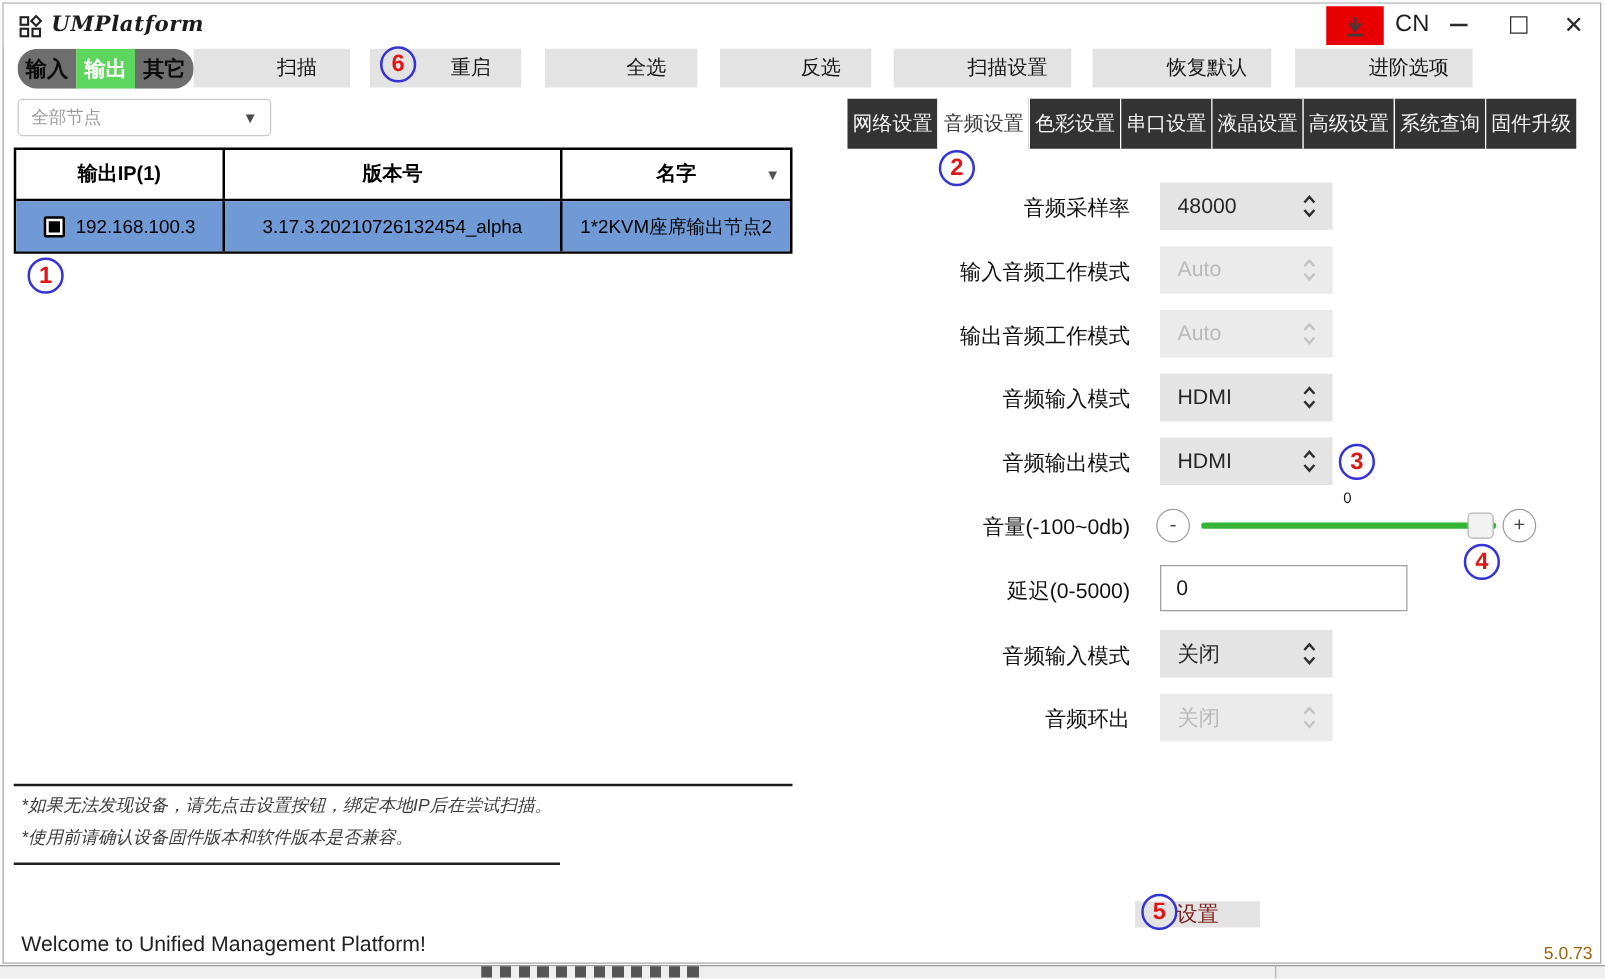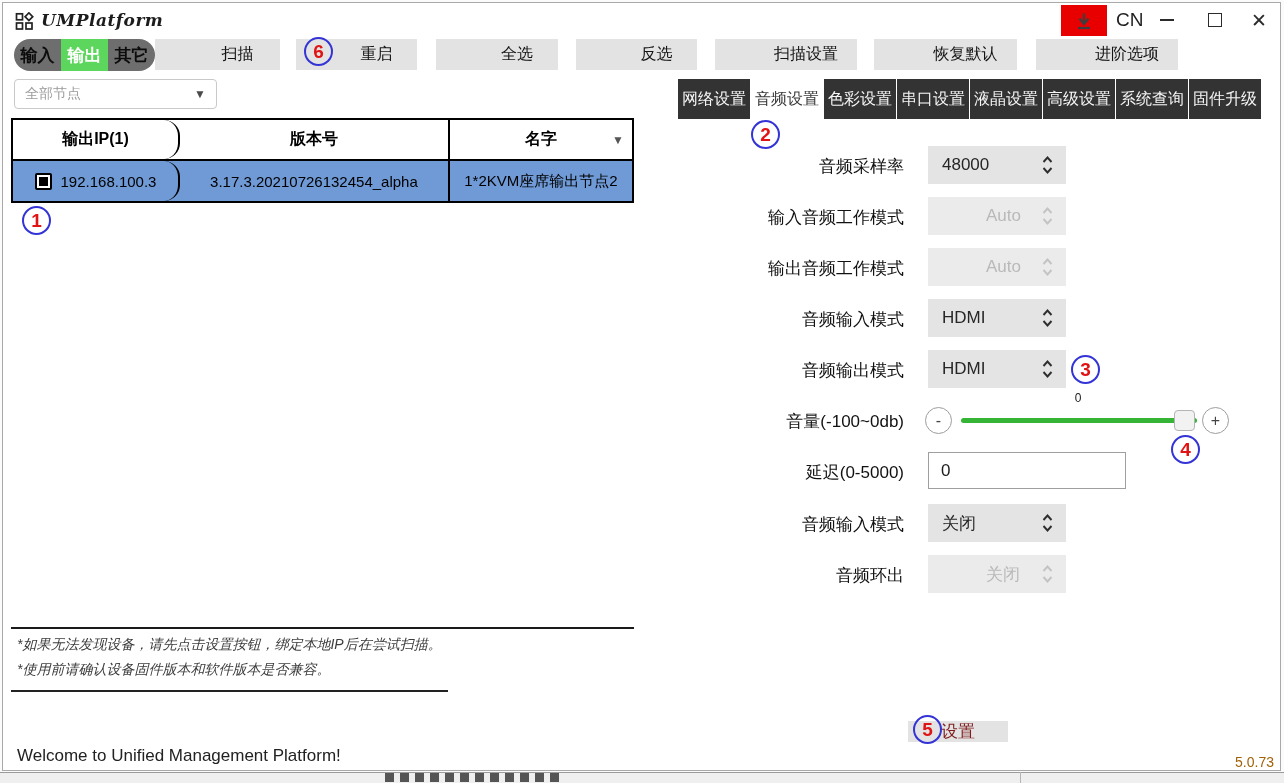--- a/index.html
+++ b/index.html
@@ -52,41 +52,41 @@
   .tab:first-child { border-left:none;margin-left:27px; }
   .tab.selected { background:#ffffff; color:#3a3a3a; }
 
   
   .dev-table { position:absolute; left:8px; top:115px; width:623px; border:2px solid #000; background:#fff; }
   .tr { display:flex; }
   .tr.head { height:41px; font-weight:700; font-size:16px; color:#000; border-bottom:2px solid #000; }
   .tr.row  { height:40px; font-size:15px; color:#000; background:#6f9ad6; }
   .td { display:flex; align-items:center; justify-content:center; border-right:2px solid #000; position:relative; }
   .td:last-child { border-right:none; }
-  .c0 { width:175px;border-radius:16px; } .c1 { width:283px; } .c2 { width:191px; }
+  .c0 { width:175px; } .c1 { width:283px; } .c2 { width:191px; }
   .head .c2 .chev { position:absolute; right:8px; font-size:12px; color:#555; }
   .checkbox { width:17px; height:17px; background:#fff; border:2px solid #000; border-radius:2px;
               display:flex; align-items:center; justify-content:center; margin-right:9px; cursor:pointer; }
   .checkbox .fill { width:9px; height:9px; background:#000; }
   .list-bottom-line { position:absolute; left:8px; top:624px; width:623px; height:0; border-top:2px solid #1a1a1a; }
 
   
   .note { position:absolute; left:14px; font-size:14px; font-style:italic; color:#3c3c3c; }
   #note0 { top:633px; } #note1 { top:658px; }
   .notes-divider { position:absolute; left:8px; top:687px; width:437px; height:0; border-top:2px solid #222; }
   .welcome { position:absolute; left:14px; top:696px; font-size:17px; color:#222;margin-top:47px; }
 
   
   .f-label { position:absolute; width:260px; text-align:right; font-size:17px; color:#111; right:376px; }
   .combo { position:absolute; left:925px; width:138px; height:38px; background:#e4e4e4; display:flex;
            align-items:center; padding:0 12px 0 14px; cursor:pointer; }
   .combo .cval { flex:1; font-size:17px; color:#262626; }
   .combo svg { color:#2e2e2e; }
   .combo.disabled { background:#ebebeb; cursor:default; }
-  .combo.disabled .cval { color:#b9b9b9;margin-left:44px; }
+  .combo.disabled .cval { color:#b9b9b9; }
   .combo.disabled svg { color:#c3c3c3; }
 
   #lbl0 { top:152px; } #cmb0 { top:143px; }
   #lbl1 { top:203px; } #cmb1 { top:194px; }
   #lbl2 { top:254px; } #cmb2 { top:245px; }
   #lbl3 { top:305px; } #cmb3 { top:296px; }
   #lbl4 { top:356px; } #cmb4 { top:347px; }
   #lbl5 { top:407px; }
   #lbl6 { top:458px; }
   #lbl7 { top:510px; } #cmb7 { top:501px; }

